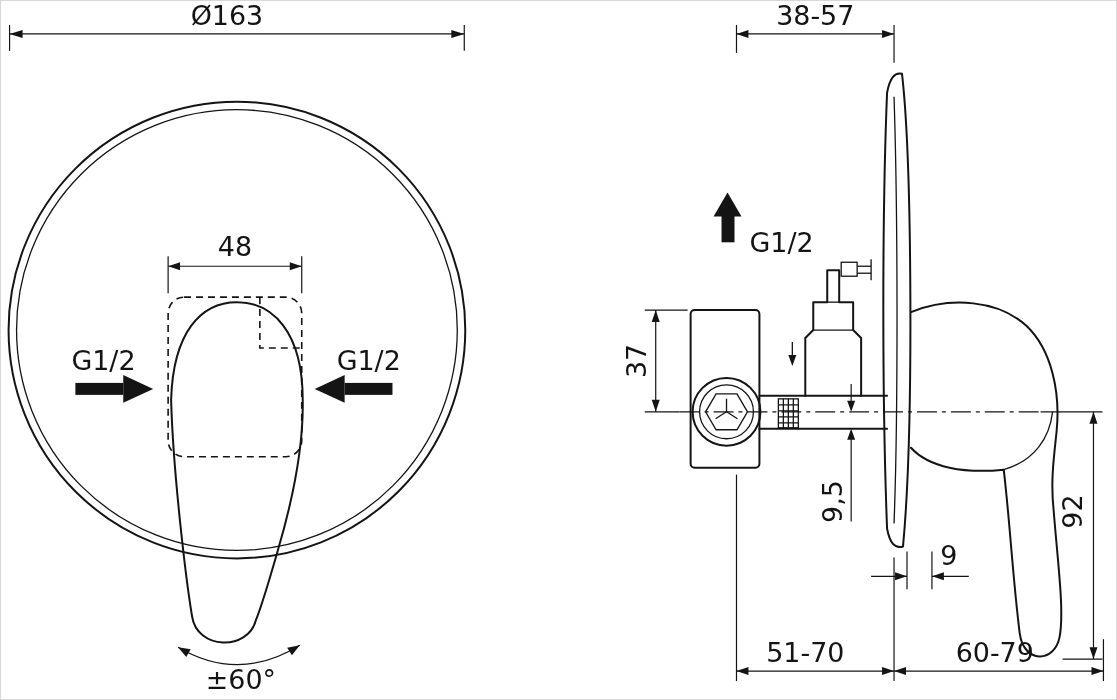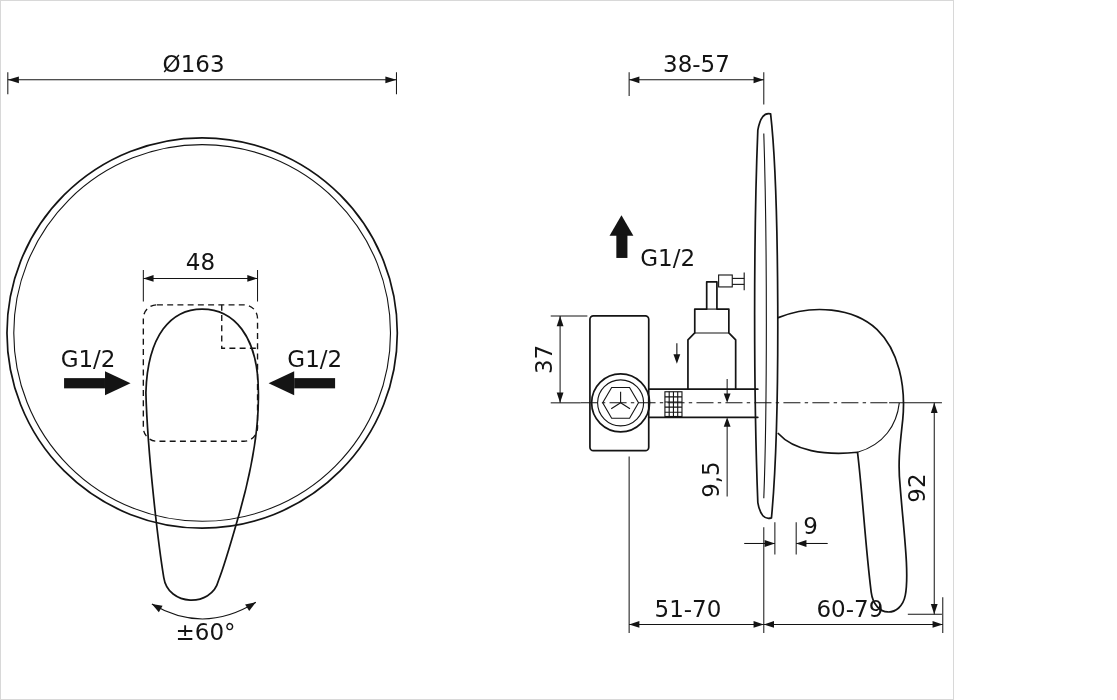--- a/index.html
+++ b/index.html
@@ -1,18 +1,18 @@
 <!DOCTYPE html>
 <html><head>
 <meta charset="utf-8">
 <style>
   html,body{margin:0;padding:0;background:#fff;}
   .canvas{
     position:relative;
-    width:954px;height:700px;
+    width:1117px;height:700px;
     background:#ffffff;
     border:1px solid #d8d8d8;
     box-sizing:border-box;
     font-family:"DejaVu Sans", sans-serif;
   }
   svg{display:block;width:100%;height:100%;}
   .obj{fill:none;stroke:#141414;stroke-width:2;stroke-linejoin:round;stroke-linecap:round;}
   .thin{fill:none;stroke:#141414;stroke-width:1.3;}
   .dim{fill:none;stroke:#141414;stroke-width:1.2;}
   .dash{fill:none;stroke:#141414;stroke-width:1.6;stroke-dasharray:7 5;}

